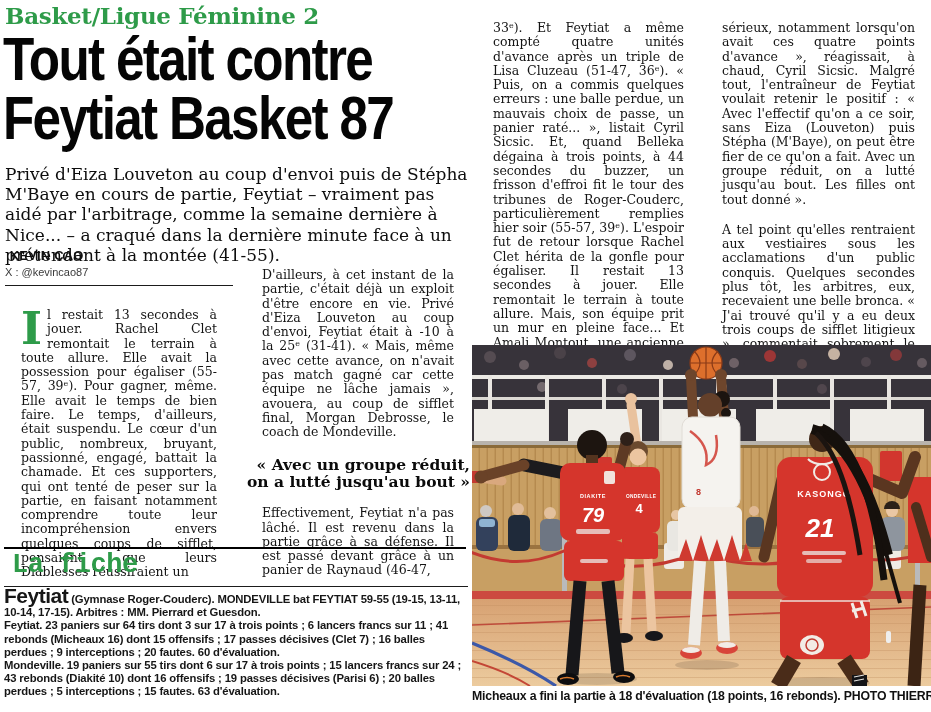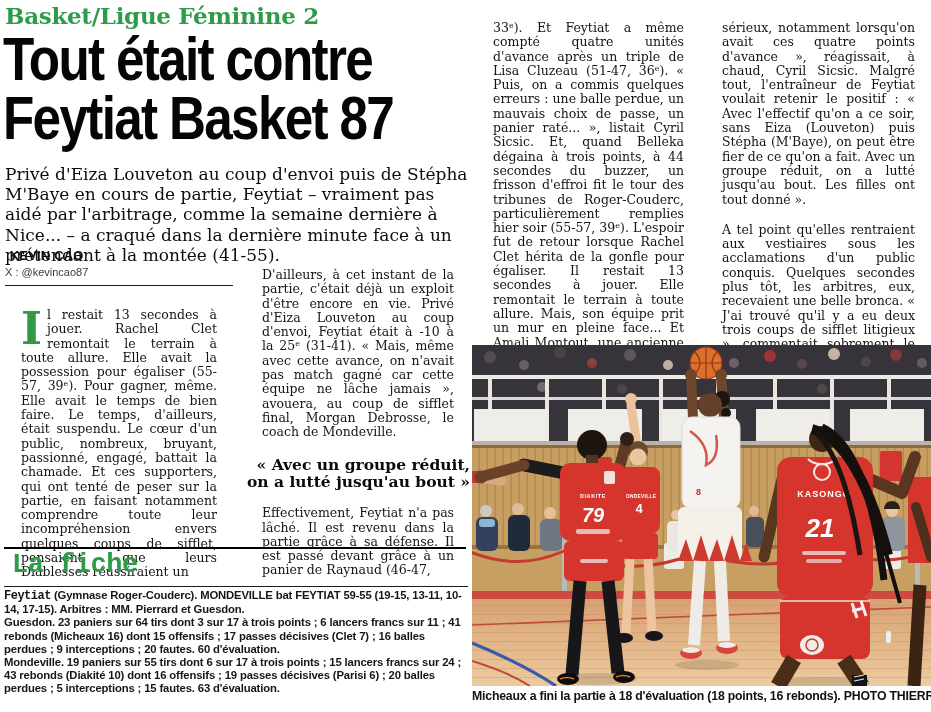--- a/index.html
+++ b/index.html
@@ -32,21 +32,21 @@
   .caption{left:472px;top:689px;width:459px;font-family:"Liberation Sans",sans-serif;
            font-weight:700;font-size:12.3px;letter-spacing:-0.2px;color:#111;white-space:nowrap;}
   .fiche-rule-top{left:4px;top:547px;width:462px;border-top:2.5px solid #000;}
   .fiche-title{left:12px;top:550px;font-family:Liberation Mono, monospace;font-weight:700;
                font-size:27px;letter-spacing:-0.5px;color:#2e9b49;}
   .fiche-rule-bottom{left:4px;top:586px;width:464px;border-top:1.5px solid #1b1b1b;}
   .fiche-body{left:4px;top:589px;width:466px;font-family:"Liberation Sans",sans-serif;
               font-size:11.3px;line-height:13.2px;font-weight:700;color:#161616;
               letter-spacing:-0.15px;}
   .fiche-body p{margin:0;}
-  .fiche-team{font-family:Liberation Mono, monospace;font-weight:700;font-size:12px;
+  .fiche-team{font-family:Liberation Sans, sans-serif;font-weight:700;font-size:21px;
               letter-spacing:-0.5px;}
   svg text{font-family:"Liberation Sans",sans-serif;}
 </style>
 </head>
 <body>
 
 <div class="abs kicker">Basket/Ligue Féminine 2</div>
 
 <div class="abs headline">
   <div>Tout était contre</div>
@@ -294,16 +294,16 @@
 </div>
 
 <div class="abs caption"><span>Micheaux a fini la partie à 18 d'évaluation (18 points, 16 rebonds). </span><span>PHOTO THIERRY SALLAUD</span></div>
 
 <div class="abs fiche-rule-top"></div>
 <div class="abs fiche-title">La fiche</div>
 <div class="abs fiche-rule-bottom"></div>
 
 <div class="abs fiche-body">
   <p><span class="fiche-team">Feytiat</span><span> (Gymnase Roger-Couderc). MONDEVILLE bat FEYTIAT 59-55 (19-15, 13-11, 10-14, 17-15). Arbitres : MM. Pierrard et Guesdon.</span></p>
-  <p><span>Guesdon.</span><span> 23 paniers sur 64 tirs dont 3 sur 17 à trois points ; 6 lancers francs sur 11 ; 41 rebonds (Micheaux 16) dont 15 offensifs ; 17 passes décisives (Clet 7) ; 16 balles perdues ; 9 interceptions ; 20 fautes. 60 d'évaluation.</span></p>
+  <p><span>Feytiat.</span><span> 23 paniers sur 64 tirs dont 3 sur 17 à trois points ; 6 lancers francs sur 11 ; 41 rebonds (Micheaux 16) dont 15 offensifs ; 17 passes décisives (Clet 7) ; 16 balles perdues ; 9 interceptions ; 20 fautes. 60 d'évaluation.</span></p>
   <p><span>Mondeville.</span><span> 19 paniers sur 55 tirs dont 6 sur 17 à trois points ; 15 lancers francs sur 24 ; 43 rebonds (Diakité 10) dont 16 offensifs ; 19 passes décisives (Parisi 6) ; 20 balles perdues ; 5 interceptions ; 15 fautes. 63 d'évaluation.</span></p>
 
 </div>
 
 </body></html>

